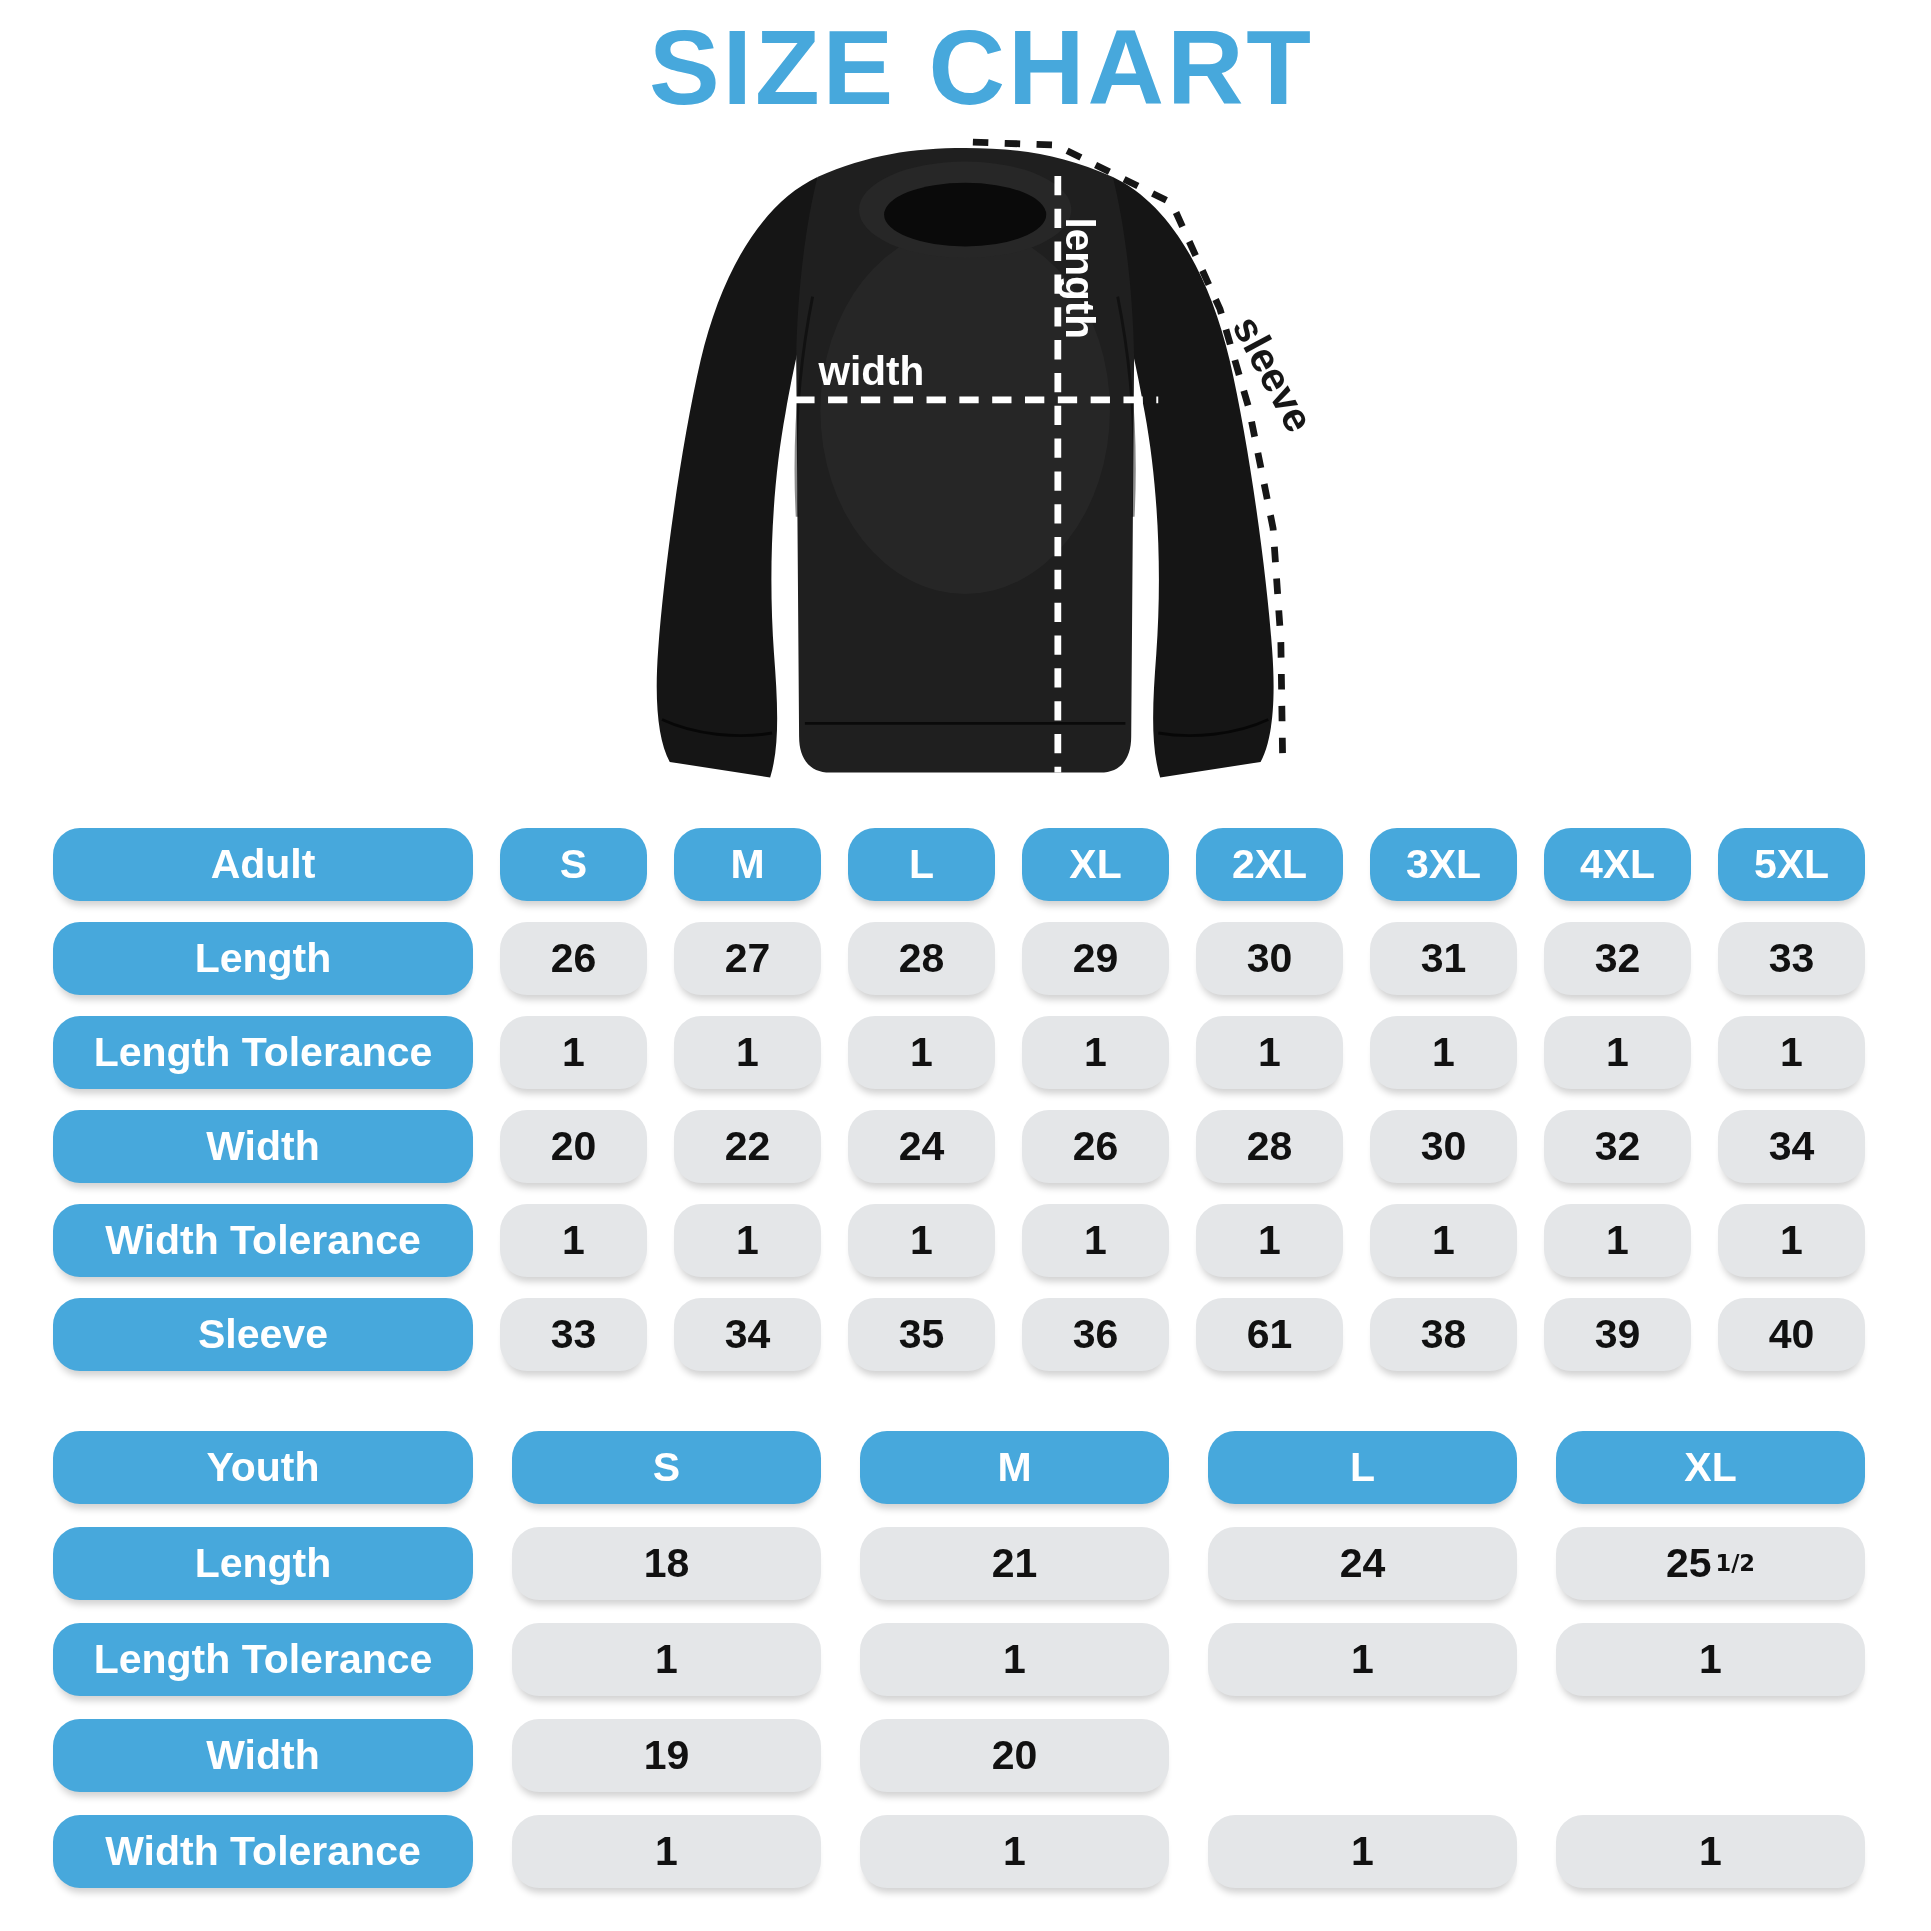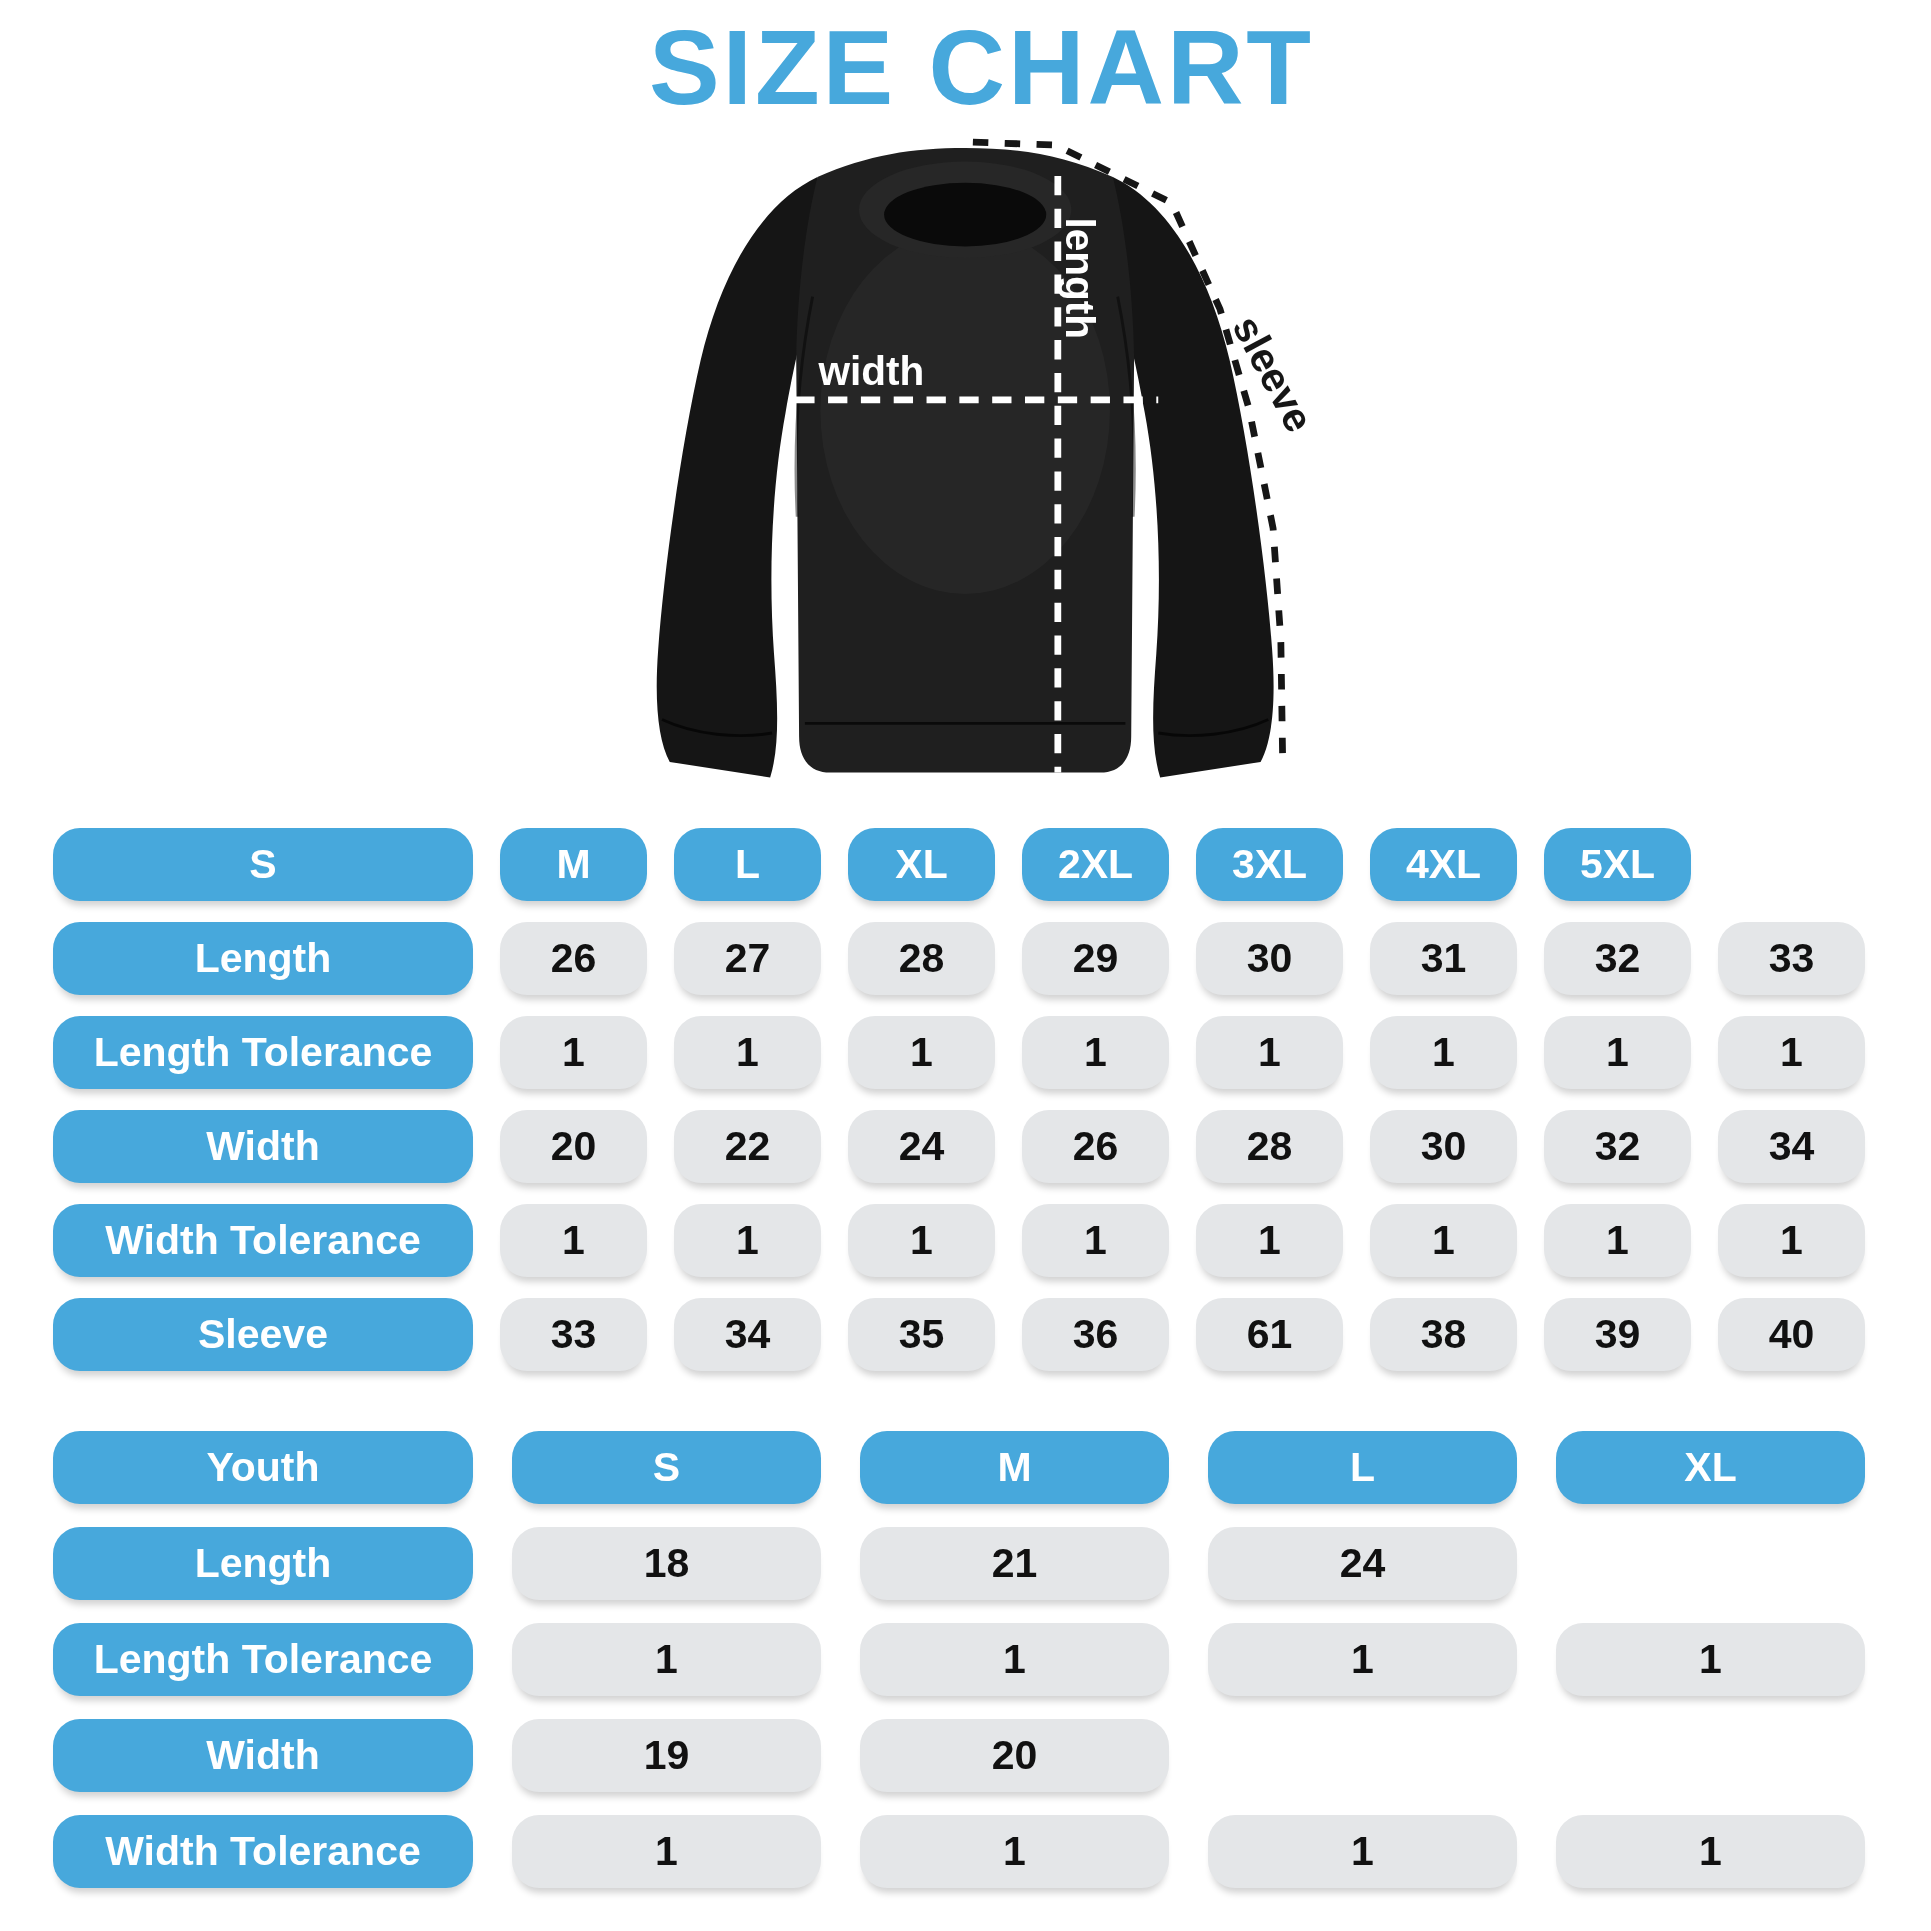--- a/index.html
+++ b/index.html
@@ -91,20 +91,21 @@
       <path class="dash-dark" d="M 408,32 L 494,35 L 614,95 L 664,205 L 694,308 L 719,432 L 727,548 L 729,680"></path>
 
       <text class="diagram-label lbl-white" x="248" y="284">width</text>
       <text class="diagram-label lbl-white" transform="translate(504,110) rotate(90)">length</text>
       <text class="diagram-label lbl-dark" transform="translate(676,222) rotate(62)">sleeve</text>
     </svg>
   </div>
 
   <div class="size-table adult-table">
     <div class="row">
+      <div class="pill blue">Adult</div>
       <div class="pill blue">S</div>
       <div class="pill blue">M</div>
       <div class="pill blue">L</div>
       <div class="pill blue">XL</div>
       <div class="pill blue">2XL</div>
       <div class="pill blue">3XL</div>
       <div class="pill blue">4XL</div>
       <div class="pill blue">5XL</div>
     </div>
 
@@ -176,20 +177,24 @@
       <div class="pill blue">M</div>
       <div class="pill blue">L</div>
       <div class="pill blue">XL</div>
     </div>
 
     <div class="row">
       <div class="pill blue">Length</div>
       <div class="pill gray">18</div>
       <div class="pill gray">21</div>
       <div class="pill gray">24</div>
+      <div class="pill gray">
+        <span>25</span>
+          <span class="frac">1/2</span>
+      </div>
     </div>
 
     <div class="row">
       <div class="pill blue">Length Tolerance</div>
       <div class="pill gray">1</div>
       <div class="pill gray">1</div>
       <div class="pill gray">1</div>
       <div class="pill gray">1</div>
     </div>
 

